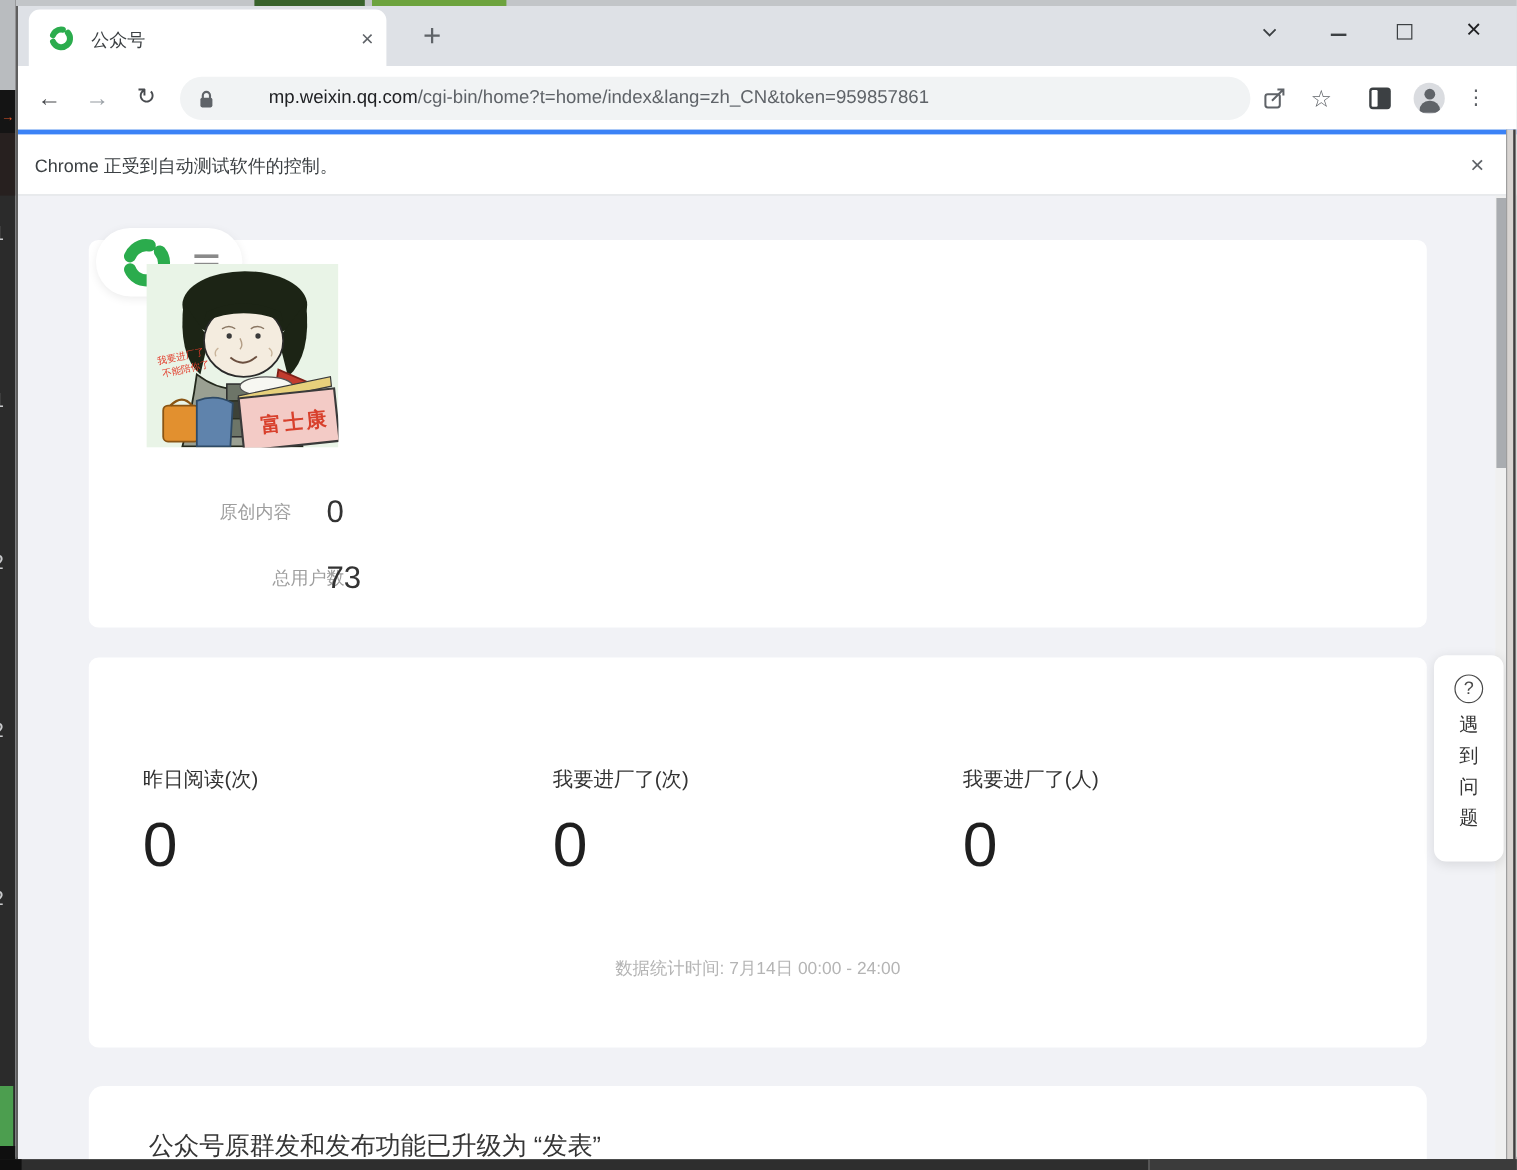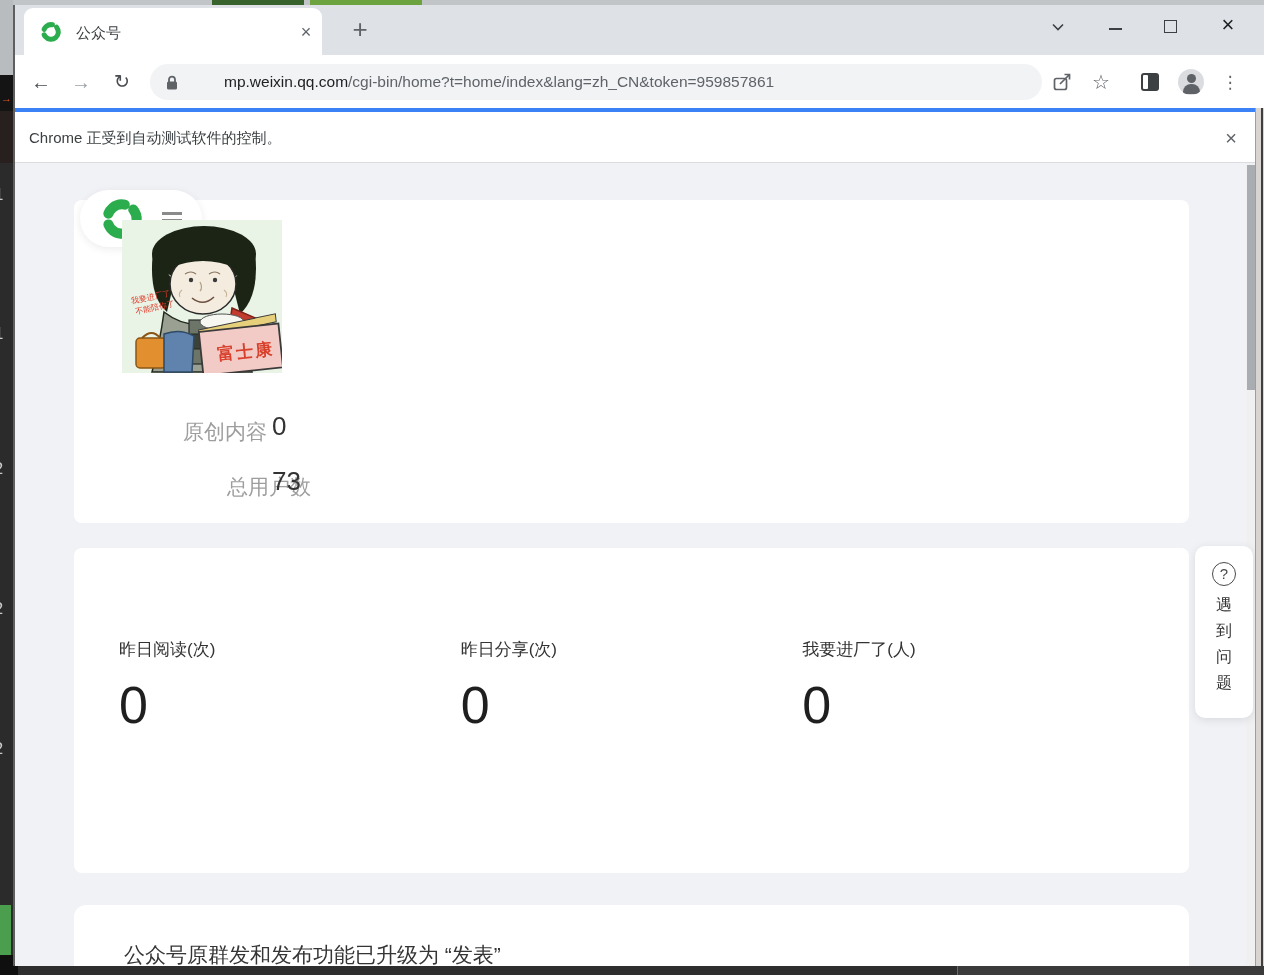--- a/index.html
+++ b/index.html
@@ -76,21 +76,21 @@
   .card2 { left:59px; top:385px; width:1115px; height:325px; }
   .card3 { left:59px; top:742px; width:1115px; height:120px; border-radius:12px; }
 
   
   .menu-pill { left:65px; top:27px; width:122px; height:57px; background:#ffffff; border-radius:29px; box-shadow:0 2px 8px rgba(0,0,0,0.08); z-index:3; }
   .pill-logo { left:20px; top:7px; width:44px; height:44px; }
   .pill-burger { left:82px; top:22px; width:20px; }
   .pill-burger i { display:block; width:20px; height:2.5px; background:#8a8a8a; margin-bottom:4.5px; }
   .acct-avatar { left:107px; top:57px; width:160px; height:153px; z-index:4; }
 
-  .acct-row-label { left:109px; font-size:21px; color:#9e9e9e; }
+  .acct-row-label { left:109px; font-size:15px; color:#9e9e9e; }
   .acct-row-value { left:198px; font-size:26px; color:#333333; }
   .row1l { top:218px; } .row1v { top:211px; }
   .row2l { top:273px;margin-left:44px; } .row2v { top:266px; }
 
   
   .stats-wrap { left:0; top:90px; width:100%; display:flex; padding:0 45px; }
   .stat-col { flex:1 1 0; }
   .stat-label { font-size:17px; color:#333333; }
   .stat-value { margin-top:14px; font-size:52px; color:#1f1f1f; }
   .stats-time { left:0; top:250px; width:100%; text-align:center; font-size:14.5px; color:#b4b4b4; }
@@ -240,28 +240,29 @@
       </g>
     </svg>
 
     <div class="abs card card2">
       <div class="abs stats-wrap">
         <div class="stat-col">
           <div class="stat-label">昨日阅读(次)</div>
           <div class="stat-value">0</div>
         </div>
         <div class="stat-col">
-          <div class="stat-label">昨日分享(次)</div>
+          <div class="stat-label">我要进厂了(次)</div>
           <div class="stat-value">0</div>
         </div>
         <div class="stat-col">
           <div class="stat-label">我要进厂了(人)</div>
           <div class="stat-value">0</div>
         </div>
       </div>
+      <div class="abs stats-time">数据统计时间: 7月14日 00:00 - 24:00</div>
     </div>
 
     <div class="abs card card3">
       <span class="abs notice-text">公众号原群发和发布功能已升级为 “发表”</span>
     </div>
 
     <div class="abs help-widget">
       <div class="help-q">?</div>
       <div class="help-char">遇</div>
       <div class="help-char">到</div>

